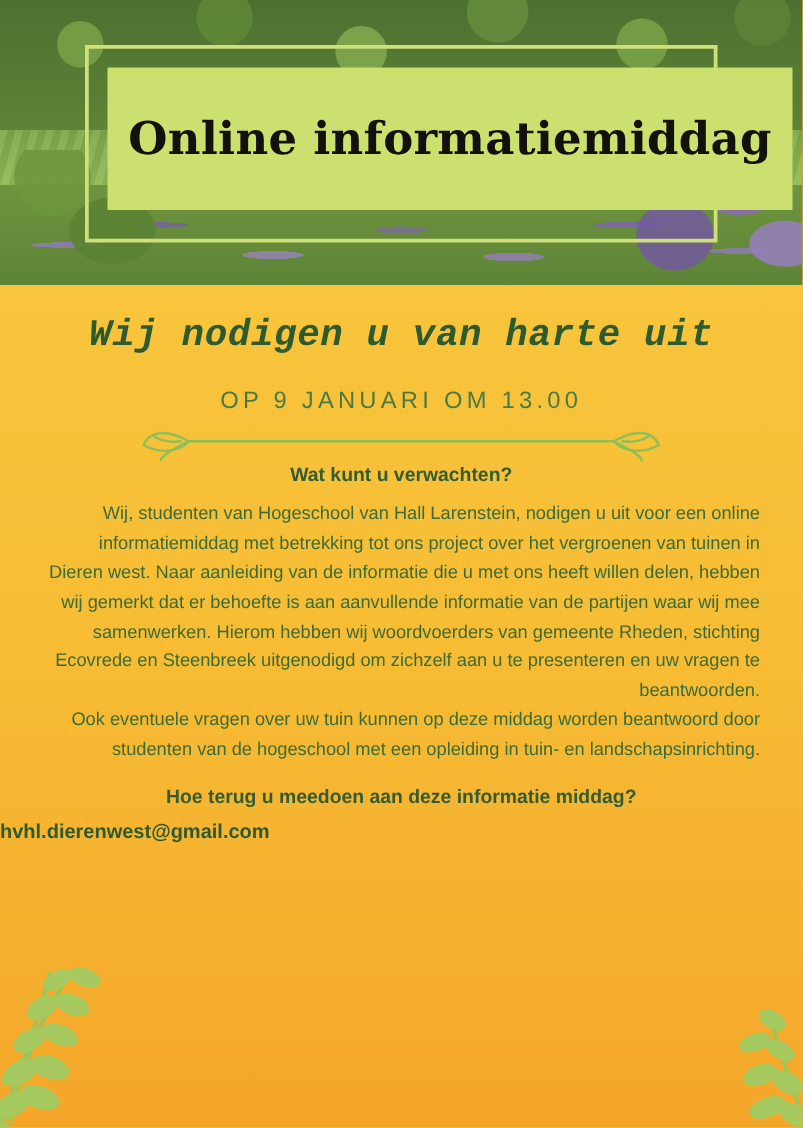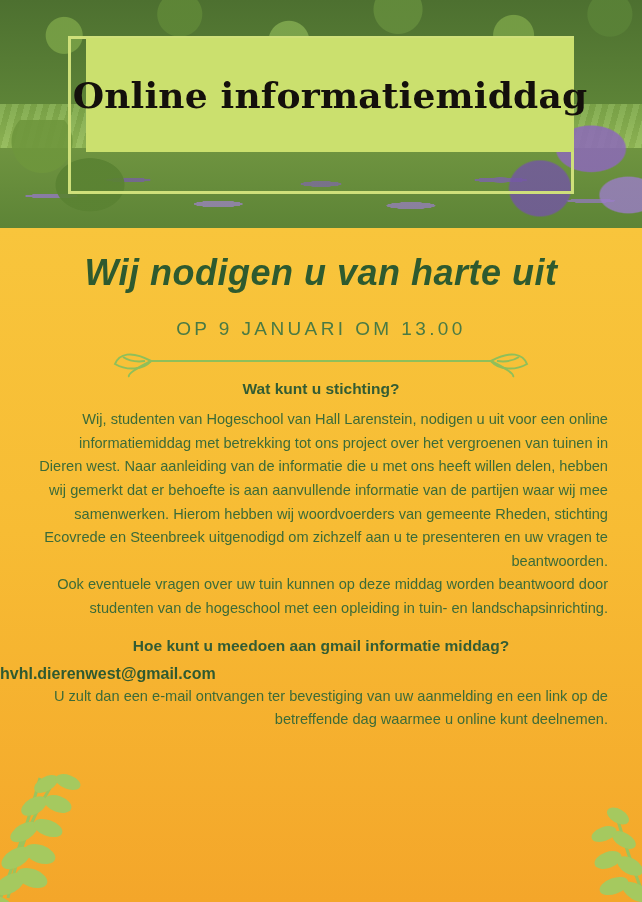--- a/index.html
+++ b/index.html
@@ -69,22 +69,22 @@
 
   
   .title-frame {
     position:absolute;
     left: 68px; top: 36px;
     width: 506px; height: 158px;
     border: 3px solid #cfe07a;
   }
   .title-plate {
     position:absolute;
-    left: 86px; top: 38px;
-    width: 488px; height: 114px;
+    left: 86px; top: 54px;
+    width: 548px; height: 114px;
     background: #CBE06E;
     display:flex; align-items:center; justify-content:center;
   }
   .title-text {
     font-family: "DejaVu Serif", serif;
     font-weight: 700;
     font-size: 36px;
     letter-spacing: .2px;
     color: #14100c;
     white-space: nowrap;
@@ -95,24 +95,24 @@
     position:absolute;
     left:0; top:228px;
     width:642px; height:674px;
     background: linear-gradient(180deg, #F8C53C 0%, #F7BC34 45%, #F4A62A 100%);
     overflow:hidden;
   }
 
   .invite {
     text-align:center;
     margin-top: 24px;
-    font-family: Liberation Sans, sans-serif;
+    font-family: Liberation Mono, monospace;
     font-style: italic;
     font-weight: 700;
-    font-size: 36px;
+    font-size: 30px;
     color: #2e5a2f;
     letter-spacing:.5px;
   }
   .when {
     text-align:center;
     margin-top: 24px;
     font-family: "Liberation Sans", sans-serif;
     font-size: 19px;
     letter-spacing: 3.4px;
     color: #4a7a44;
@@ -186,31 +186,30 @@
         <path d="M40 17 C20 6, 8 10, 4 20 C16 27, 32 26, 40 17 Z"></path>
         <path d="M12 13 C18 17, 26 18, 34 17"></path>
         <path d="M40 17 C26 24, 16 30, 18 33"></path>
         <path d="M380 17 C400 6, 412 10, 416 20 C404 27, 388 26, 380 17 Z"></path>
         <path d="M408 13 C402 17, 394 18, 386 17"></path>
         <path d="M380 17 C394 24, 404 30, 402 33"></path>
       </g>
     </svg>
   </div>
 
-  <div class="section-head">Wat kunt u stichting?</div>
+  <div class="section-head">Wat kunt u verwachten?</div>
 
   <div class="body-copy">Wij, studenten van Hogeschool van Hall Larenstein, nodigen u uit voor een online informatiemiddag met betrekking tot ons project over het vergroenen van tuinen in Dieren west. Naar aanleiding van de informatie die u met ons heeft willen delen, hebben wij gemerkt dat er behoefte is aan aanvullende informatie van de partijen waar wij mee samenwerken. Hierom hebben wij woordvoerders van gemeente Rheden, stichting Ecovrede en Steenbreek uitgenodigd om zichzelf aan u te presenteren en uw vragen te beantwoorden.</div>
   <div class="body-copy">Ook eventuele vragen over uw tuin kunnen op deze middag worden beantwoord door studenten van de hogeschool met een opleiding in tuin- en landschapsinrichting.</div>
 
   <div class="gap"></div>
 
-  <div class="section-head">Hoe kunt u meedoen aan gmail informatie middag?</div>
+  <div class="section-head">Hoe terug u meedoen aan deze informatie middag?</div>
 
   <div class="email">hvhl.dierenwest@gmail.com</div>
-  <div class="body-copy">U zult dan een e-mail ontvangen ter bevestiging van uw aanmelding en een link op de betreffende dag waarmee u online kunt deelnemen.</div>
 
 
   <svg class="leaf-left" viewBox="0 0 180 230">
     <g fill="#A9CB6A">
       <path d="M10 228 C30 180, 40 140, 44 96 C48 130, 60 178, 78 226 Z" opacity="0"></path>
     </g>
     <g stroke="#9AC45E" stroke-width="3" fill="none">
       <path d="M8 232 C26 186, 40 146, 52 100"></path>
       <path d="M20 220 C30 172, 44 140, 62 110"></path>
     </g>

